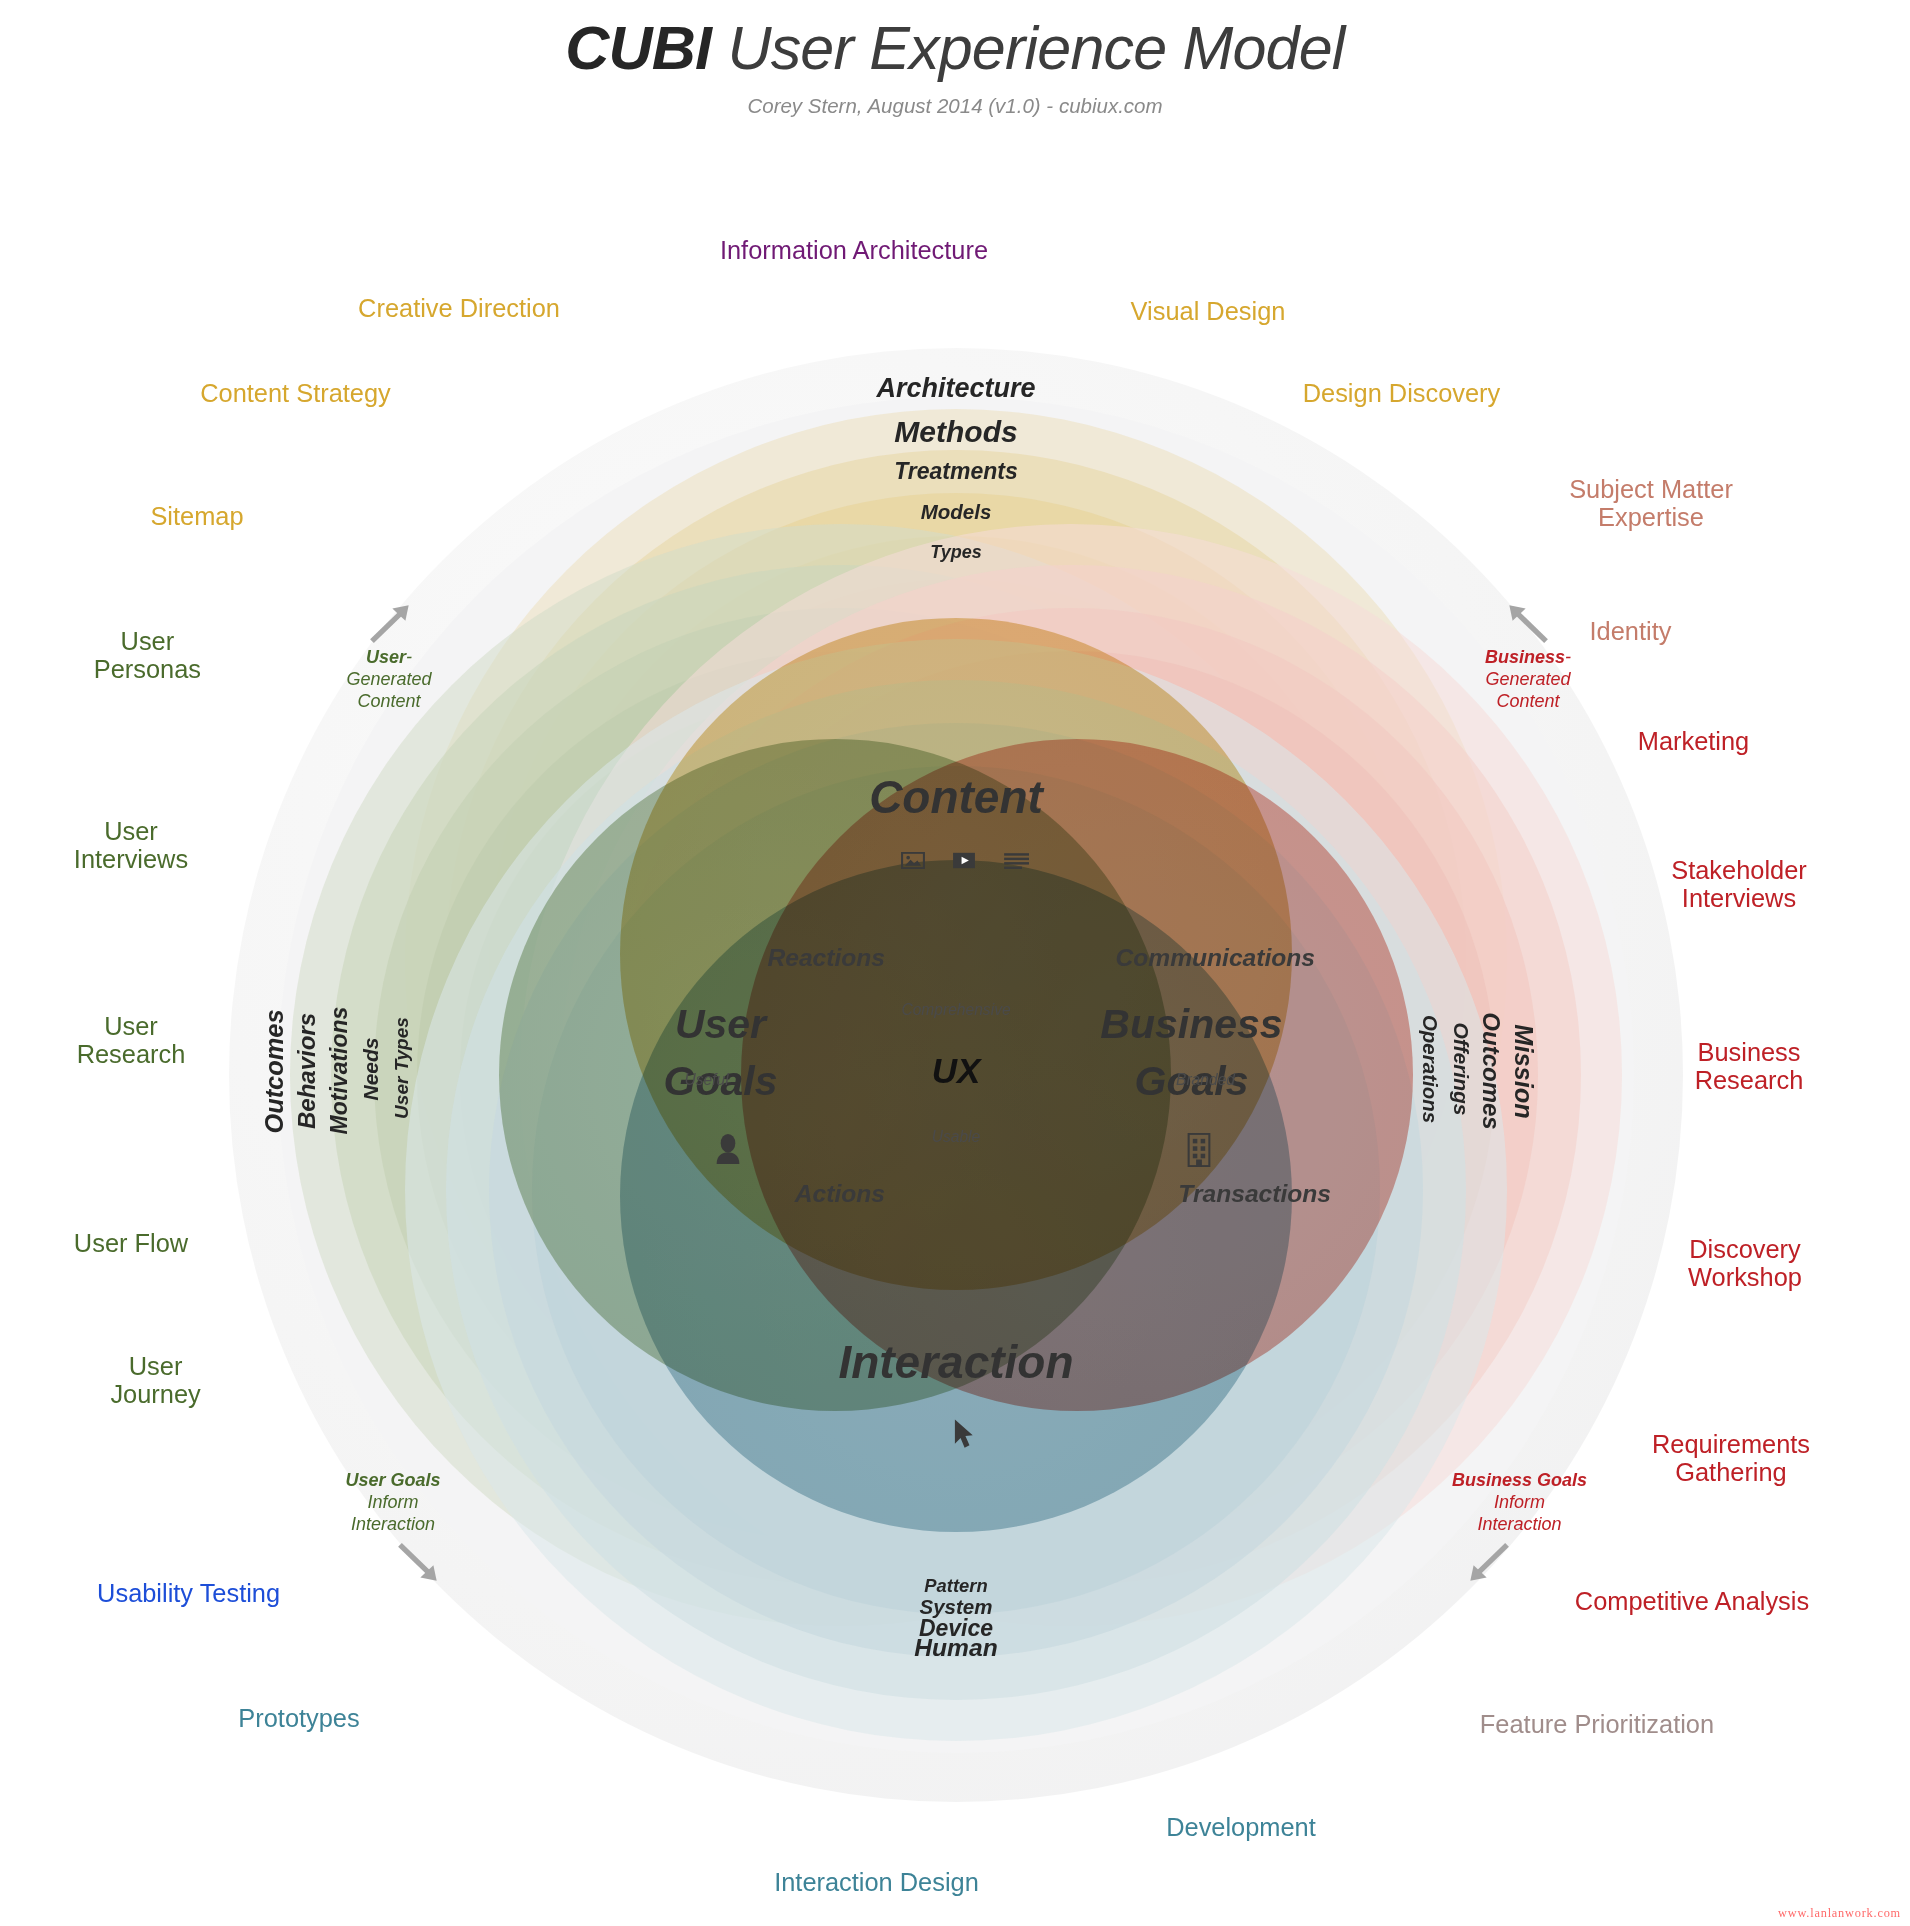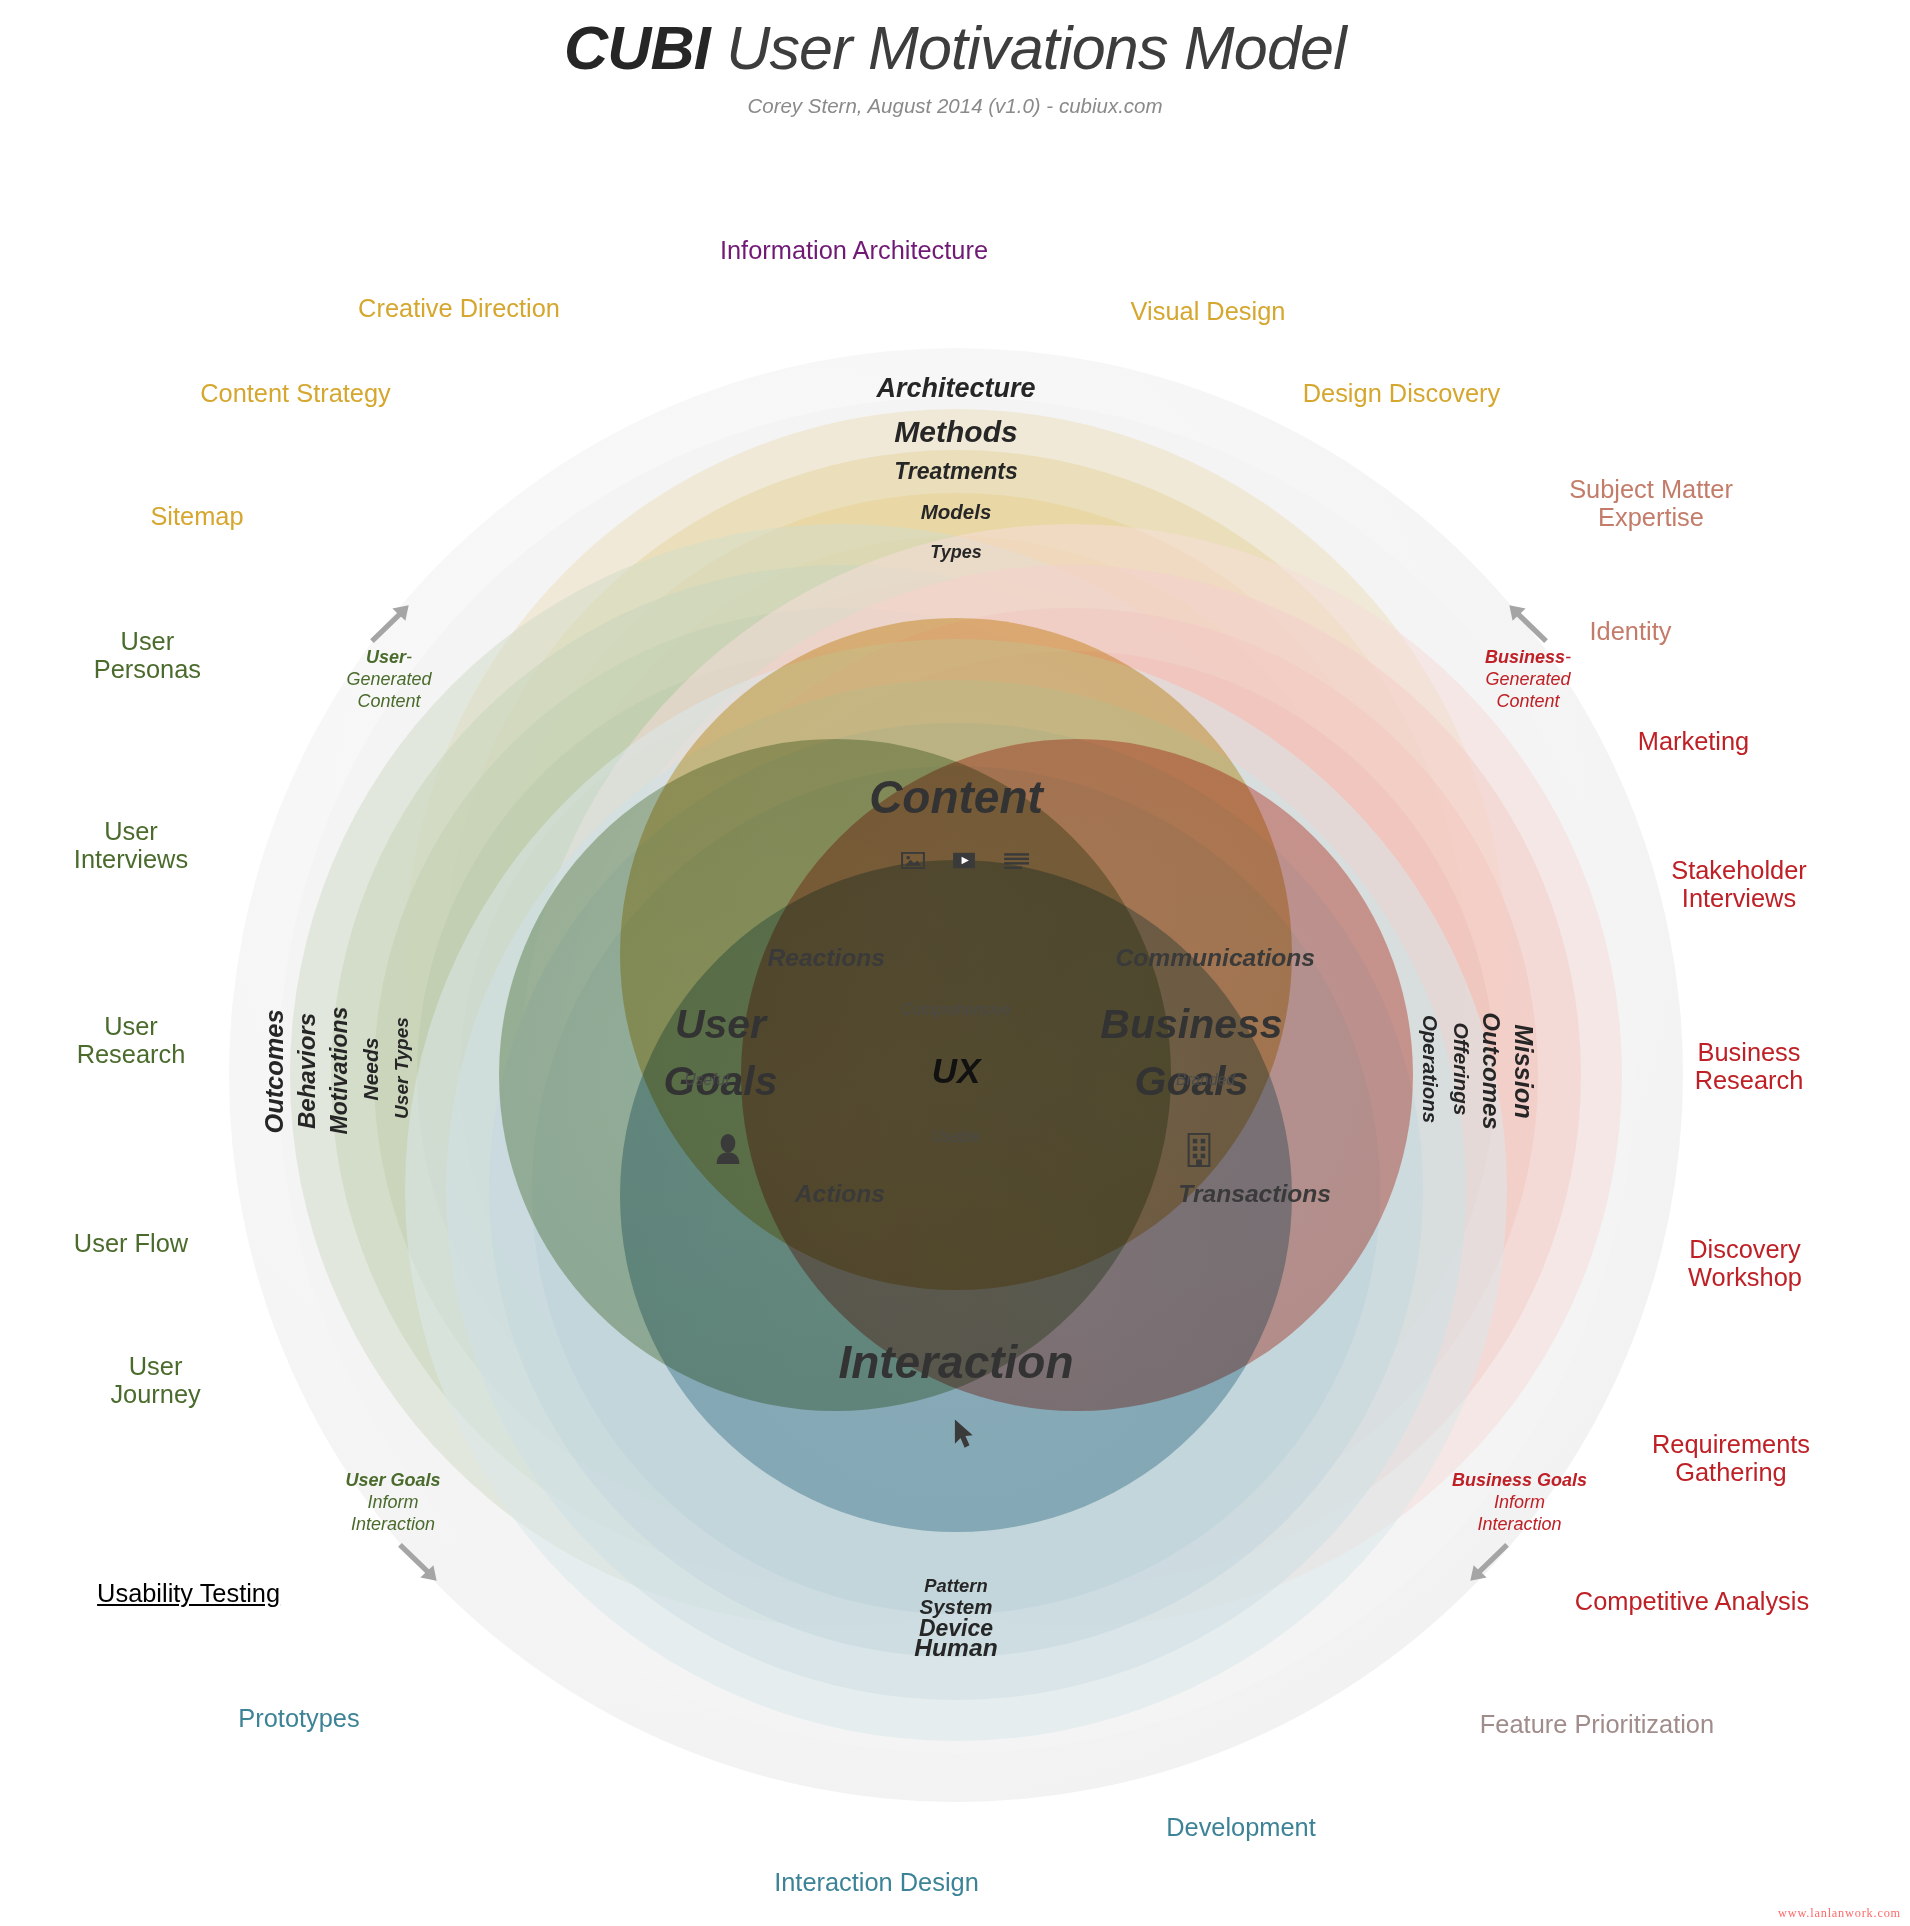--- a/index.html
+++ b/index.html
@@ -52,21 +52,21 @@
   .icon-row{display:flex;gap:9px;align-items:center;justify-content:center;}
   #watermark{position:absolute;right:9px;bottom:4.9px;font-size:12.3px;color:#ff6a6a;
              font-family:"Liberation Serif","DejaVu Serif",serif;letter-spacing:0.8px;}
 </style>
 </head>
 <body>
 
 <div id="stage">
 
   <div id="header">
-    <div id="title"><span class="bold">CUBI</span><span> User Motivations Model</span></div>
+    <div id="title"><span class="bold">CUBI</span><span> User Experience Model</span></div>
     <div id="subtitle">Corey Stern, August 2014  (v1.0)  - cubiux.com</div>
   </div>
 
   <div id="venn">
 
     <div class="circ halo" style="left:0;top:0;width:1454px;height:1454px;"></div>
     <div class="circ" style="left:49px;top:49px;width:1356px;height:1356px;background:#f4f4f5;"></div>
 
     <div class="circ ringC" style="left:176px;top:61px;width:1102px;height:1102px;background:#ece0bd;opacity:.55;"></div>
     <div class="circ ringC" style="left:217px;top:102px;width:1020px;height:1020px;background:#e9d9a9;opacity:.62;"></div>
@@ -259,21 +259,21 @@
 
   <div class="kw" style="left:16.4px;top:627px;width:262px;font-size:25.4px;color:#4a6b2c;white-space:pre-line;">User
 Personas</div>
   <div class="kw" style="left:0px;top:817px;width:262px;font-size:25.4px;color:#4a6b2c;white-space:pre-line;">User
 Interviews</div>
   <div class="kw" style="left:0px;top:1012px;width:262px;font-size:25.4px;color:#4a6b2c;white-space:pre-line;">User
 Research</div>
   <div class="kw" style="left:0px;top:1229px;width:262px;font-size:25.4px;color:#4a6b2c;white-space:pre-line;">User Flow</div>
   <div class="kw" style="left:24.6px;top:1352px;width:262px;font-size:25.4px;color:#4a6b2c;white-space:pre-line;">User
 Journey</div>
-  <div class="kw" style="left:24.6px;top:1579px;width:328px;font-size:25.4px;color:#000000;text-decoration:underline;">Usability Testing</div>
+  <div class="kw" style="left:24.6px;top:1579px;width:328px;font-size:25.4px;color:#1d4ed8;">Usability Testing</div>
   <div class="kw" style="left:180px;top:1704px;width:238px;font-size:25.4px;color:#3d8397;">Prototypes</div>
 
   <div class="kw" style="left:1446px;top:475px;width:410px;font-size:25.4px;color:#c47c6a;white-space:pre-line;">Subject Matter
 Expertise</div>
   <div class="kw" style="left:1487px;top:617px;width:287px;font-size:25.4px;color:#c47c6a;">Identity</div>
   <div class="kw" style="left:1540px;top:727px;width:307px;font-size:25.4px;color:#be2026;">Marketing</div>
   <div class="kw" style="left:1569px;top:856px;width:340px;font-size:25.4px;color:#be2026;white-space:pre-line;">Stakeholder
 Interviews</div>
   <div class="kw" style="left:1589px;top:1038px;width:320px;font-size:25.4px;color:#be2026;white-space:pre-line;">Business
 Research</div>

